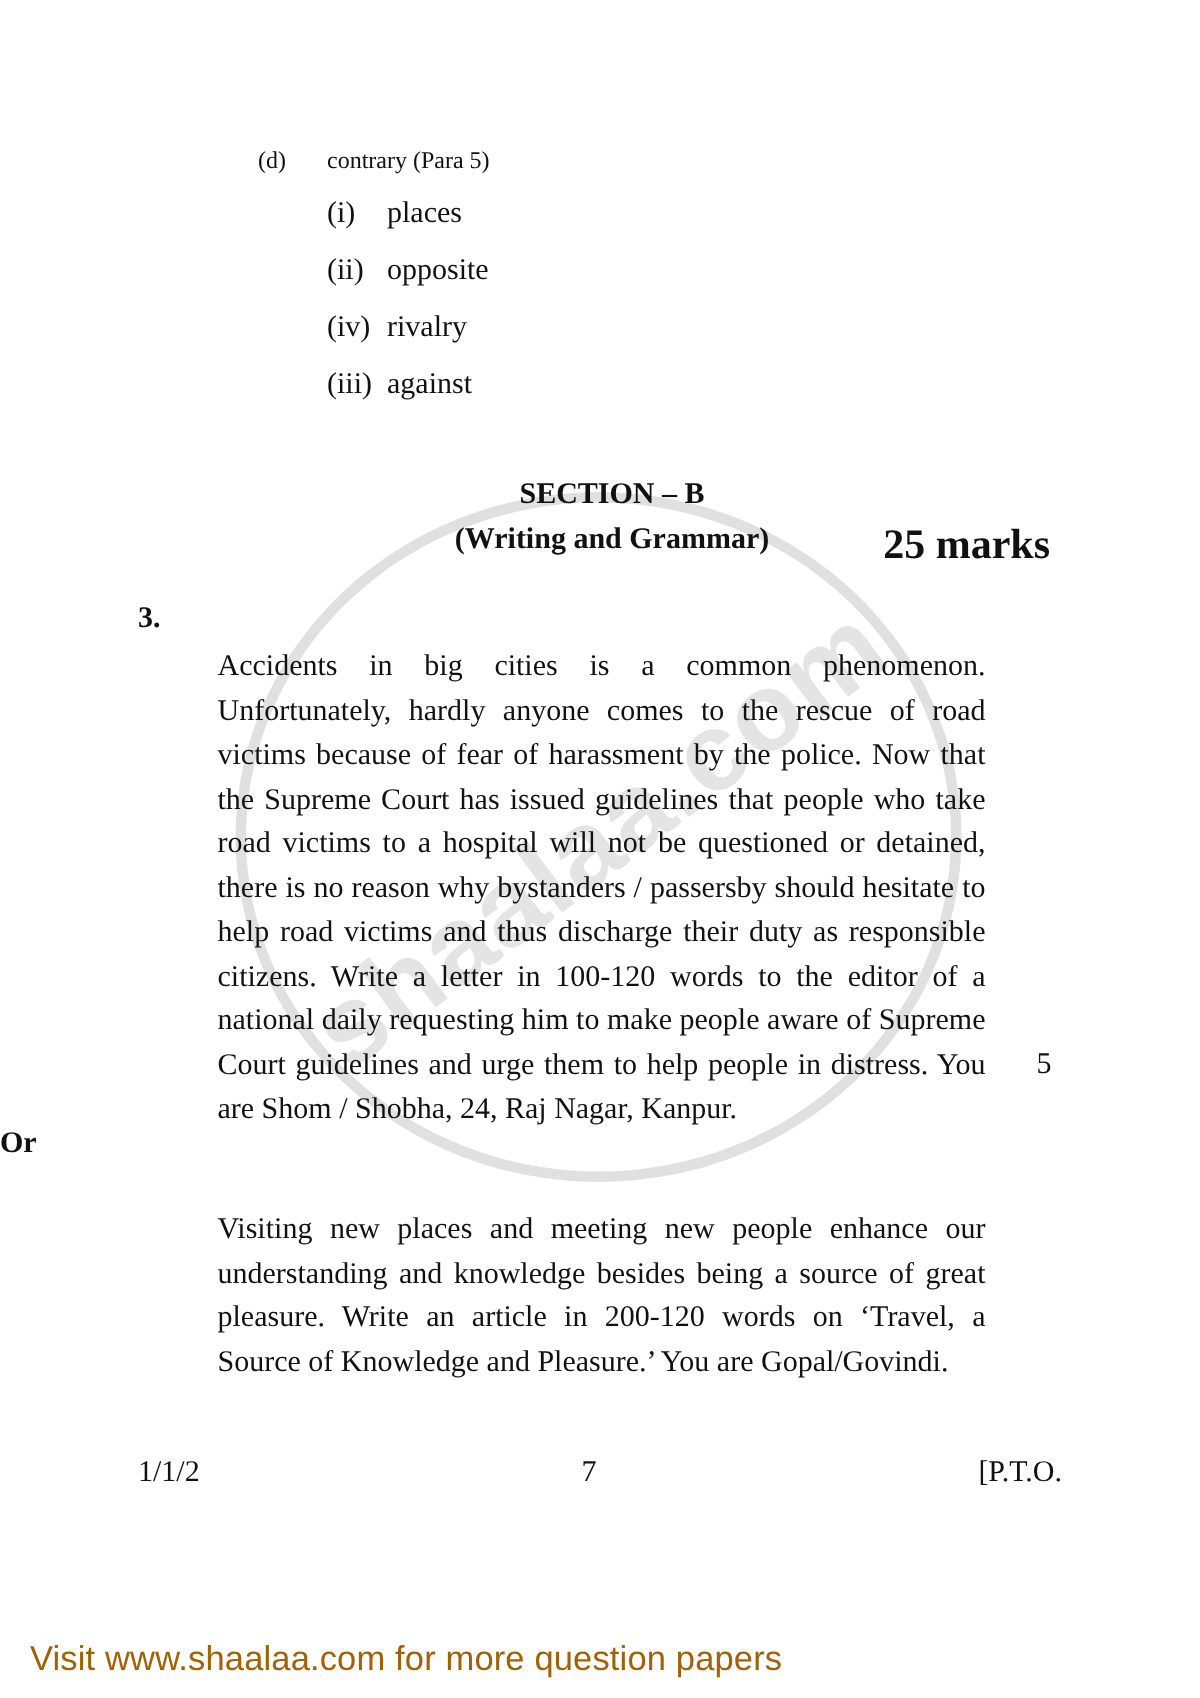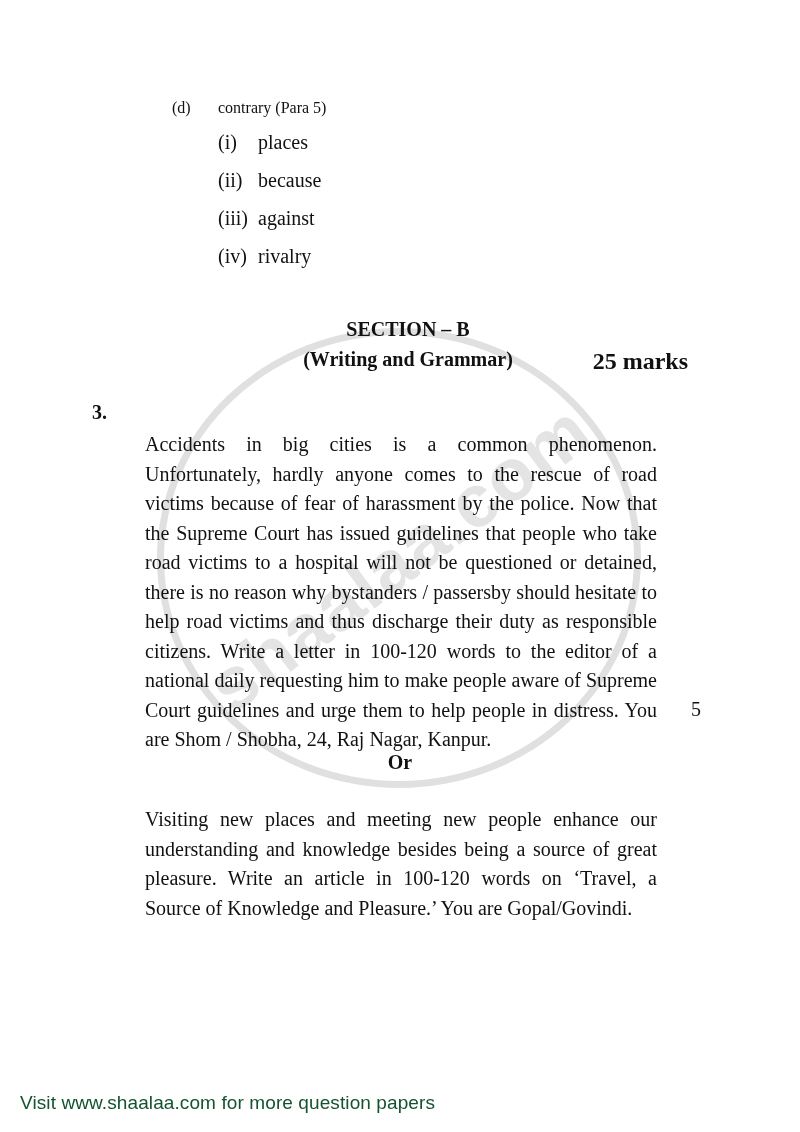--- a/index.html
+++ b/index.html
@@ -103,24 +103,24 @@
     text-align: center;
     font-weight: bold;
     font-size: 20px;
     padding-left: 16px;
   }
   #sec-title { top: 318px; }
   #sec-sub   { top: 348px; }
 
   #sec-marks {
     position: absolute;
-    right: 112px;
+    right: 100px;
     top: 348px;
     font-weight: bold;
-    font-size: 24px;
+    font-size: 28px;
     white-space: nowrap;
   }
 
   
   #q-number {
     position: absolute;
     left: 92px;
     top: 401px;
     font-weight: bold;
     font-size: 20px;
@@ -146,21 +146,20 @@
     left: 691px;
     top: 698px;
     font-size: 20px;
   }
 
   #or-word {
     position: absolute;
     left: 0;
     right: 0;
     top: 751px;
-    text-align: center;
     font-weight: bold;
     font-size: 20px;
   }
 
   
   #footer {
     position: absolute;
     left: 92px;
     right: 92px;
     top: 970px;
@@ -171,22 +170,22 @@
   #footer .f-left   { flex: 0 0 auto; }
   #footer .f-center { flex: 1 1 auto; text-align: center; }
   #footer .f-right  { flex: 0 0 auto; }
 
   
   #banner {
     position: absolute;
     left: 20px;
     top: 1092px;
     font-family: "Liberation Sans", sans-serif;
-    font-size: 19px;
-    color: #14532d;
+    font-size: 23px;
+    color: #a16207;
     letter-spacing: 0.1px;
     white-space: nowrap;
   }
 </style>
 </head>
 <body>
 
 <div id="page">
 
   <div id="watermark">
@@ -200,41 +199,46 @@
       <span class="marker">(d)</span><span>contrary (Para 5)</span>
     </div>
 
     <div class="romans">
       <div class="roman-row">
         <span class="rn">(i)</span>
         <span class="rl">places</span>
       </div>
       <div class="roman-row">
         <span class="rn">(ii)</span>
-        <span class="rl">because</span>
+        <span class="rl">opposite</span>
+      </div>
+      <div class="roman-row">
+        <span class="rn">(iv)</span>
+        <span class="rl">rivalry</span>
       </div>
       <div class="roman-row">
         <span class="rn">(iii)</span>
         <span class="rl">against</span>
-      </div>
-      <div class="roman-row">
-        <span class="rn">(iv)</span>
-        <span class="rl">rivalry</span>
       </div>
     </div>
 
     <div class="sec-head" id="sec-title">SECTION – B</div>
     <div class="sec-head" id="sec-sub">(Writing and Grammar)</div>
     <div id="sec-marks">25 marks</div>
 
     <div id="q-number">3.</div>
     <div class="body-para" id="para-1">Accidents in big cities is a common phenomenon. Unfortunately, hardly anyone comes to the rescue of road victims because of fear of harassment by the police. Now that the Supreme Court has issued guidelines that people who take road victims to a hospital will not be questioned or detained, there is no reason why bystanders / passersby should hesitate to help road victims and thus discharge their duty as responsible citizens. Write a letter in 100-120 words to the editor of a national daily requesting him to make people aware of Supreme Court guidelines and urge them to help people in distress. You are Shom / Shobha, 24, Raj Nagar, Kanpur.</div>
     <div id="q-marks">5</div>
 
     <div id="or-word">Or</div>
 
-    <div class="body-para" id="para-2">Visiting new places and meeting new people enhance our understanding and knowledge besides being a source of great pleasure. Write an article in 100-120 words on ‘Travel, a Source of Knowledge and Pleasure.’ You are Gopal/Govindi.</div>
-
+    <div class="body-para" id="para-2">Visiting new places and meeting new people enhance our understanding and knowledge besides being a source of great pleasure. Write an article in 200-120 words on ‘Travel, a Source of Knowledge and Pleasure.’ You are Gopal/Govindi.</div>
+
+    <div id="footer">
+      <span class="f-left">1/1/2</span>
+      <span class="f-center">7</span>
+      <span class="f-right">[P.T.O.</span>
+    </div>
 
   </div>
 </div>
 
 <div id="banner">Visit www.shaalaa.com for more question papers</div>
 
 </body></html>

